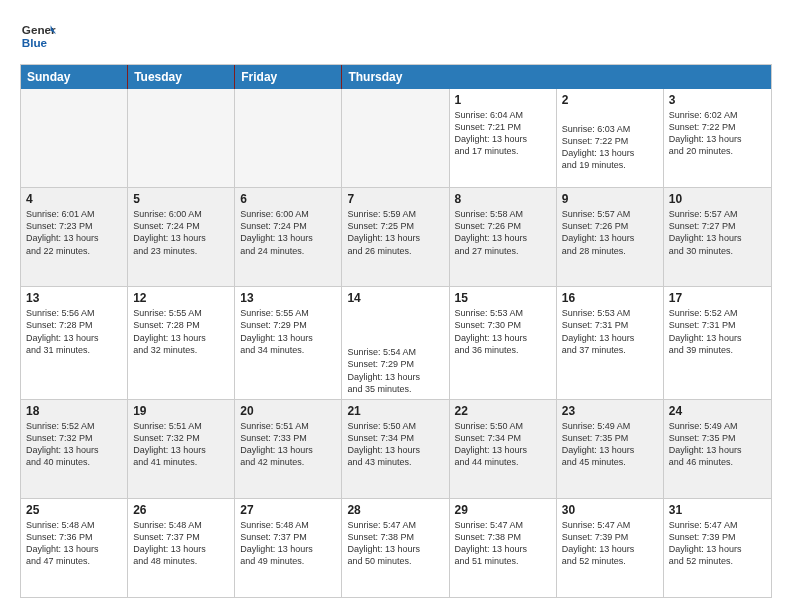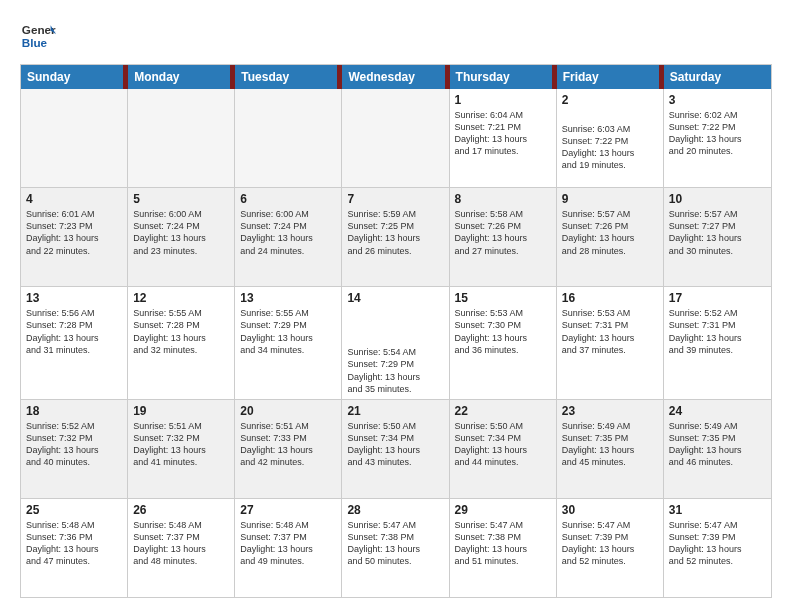--- a/index.html
+++ b/index.html
@@ -56,21 +56,21 @@
       display: grid;
       grid-template-columns: repeat(7, 1fr);
       background: #2a7ab8;
     }
     .cal-header-cell {
       color: #fff;
       font-size: 12px;
       font-weight: bold;
       padding: 5px 6px;
       text-align: left;
-      border-right: 5px solid #7f1d1d;
+      border-right: 1px solid #7f1d1d;
     }
     .cal-header-cell:last-child { border-right: none; }
     .cal-body {
       display: flex;
       flex-direction: column;
       flex: 1;
     }
     .cal-row {
       display: grid;
       grid-template-columns: repeat(7, 1fr);
@@ -116,26 +116,23 @@
     </div>
     <div class="title-block">
       <div class="main-title"></div>
       <div class="sub-title"></div>
     </div>
   </div>
 
   <div class="calendar">
     <div class="cal-header">
     <div class="cal-header-cell">Sunday</div>
-        <div class="cal-header-cell">Monday</div>
         <div class="cal-header-cell">Tuesday</div>
-        <div class="cal-header-cell">Wednesday</div>
+        <div class="cal-header-cell">Friday</div>
         <div class="cal-header-cell">Thursday</div>
-        <div class="cal-header-cell">Friday</div>
-        <div class="cal-header-cell">Saturday</div>
       </div>
     <div class="cal-body">
     <div class="cal-row">
           <div class="cal-cell empty"></div>
           <div class="cal-cell empty"></div>
           <div class="cal-cell empty"></div>
           <div class="cal-cell empty"></div>
           <div class="cal-cell">
             <div class="day-num">1</div>
             <div class="cell-info" style="white-space: pre-line;">Sunrise: 6:04 AM

